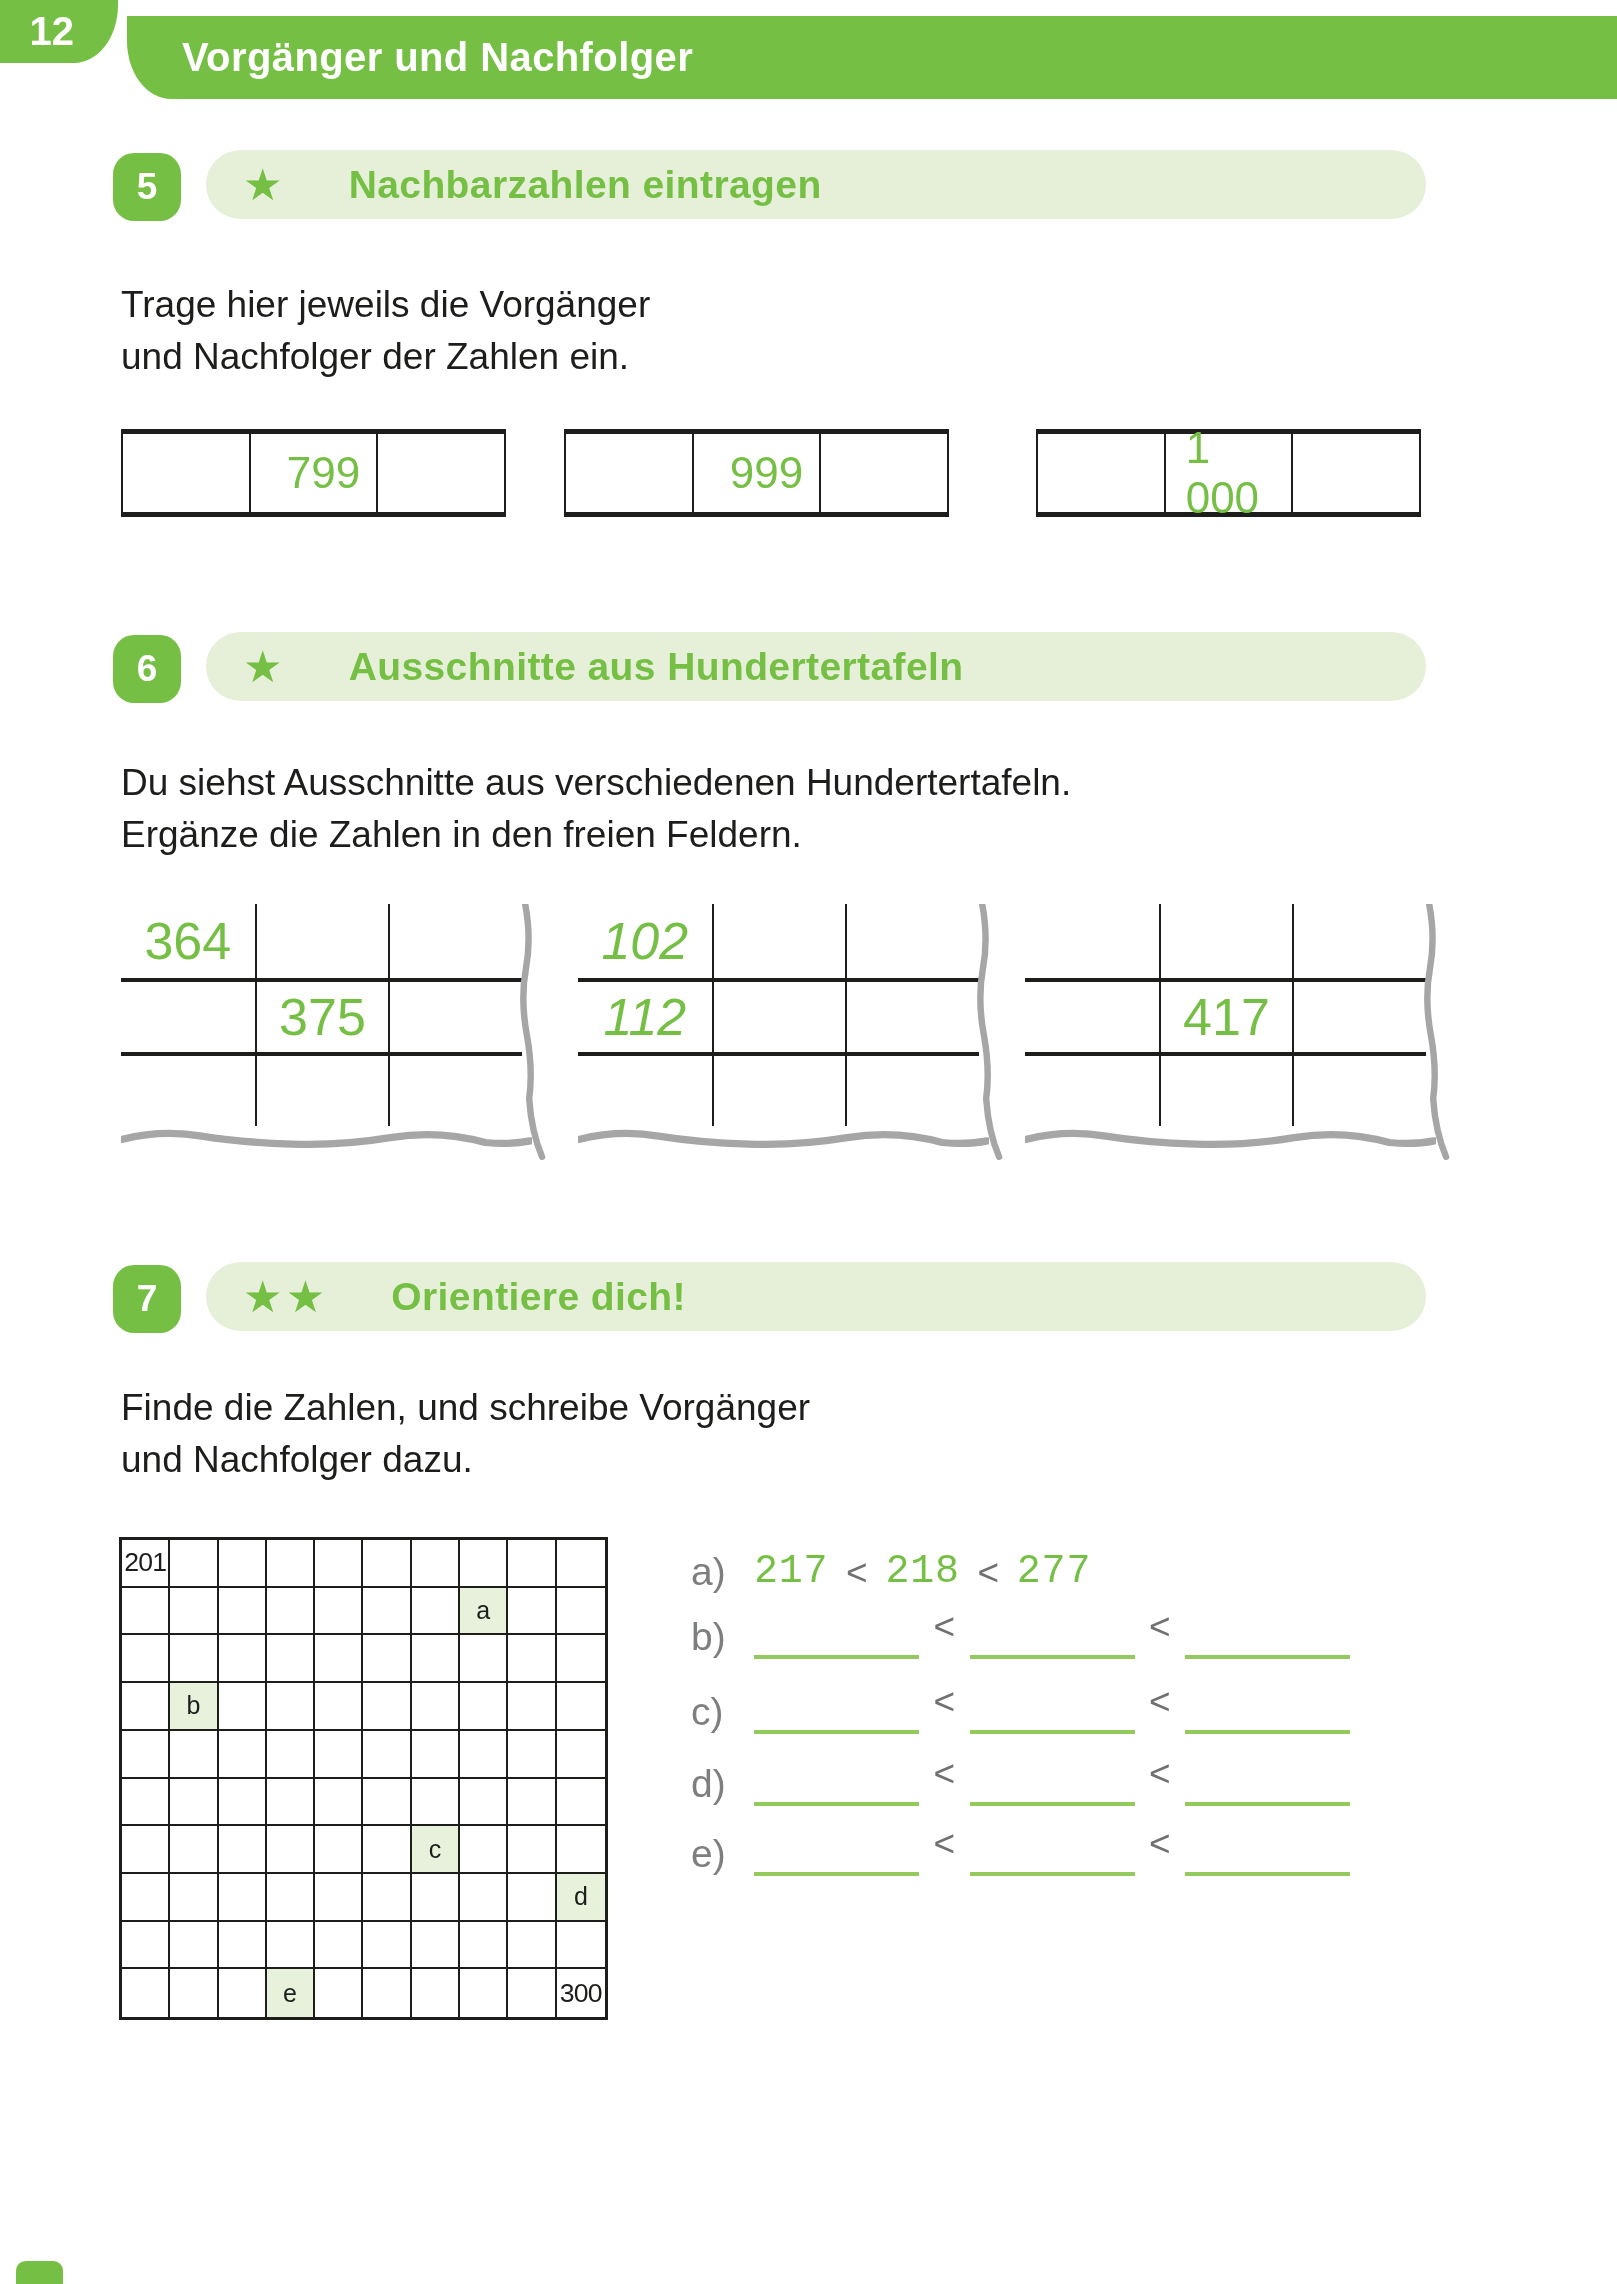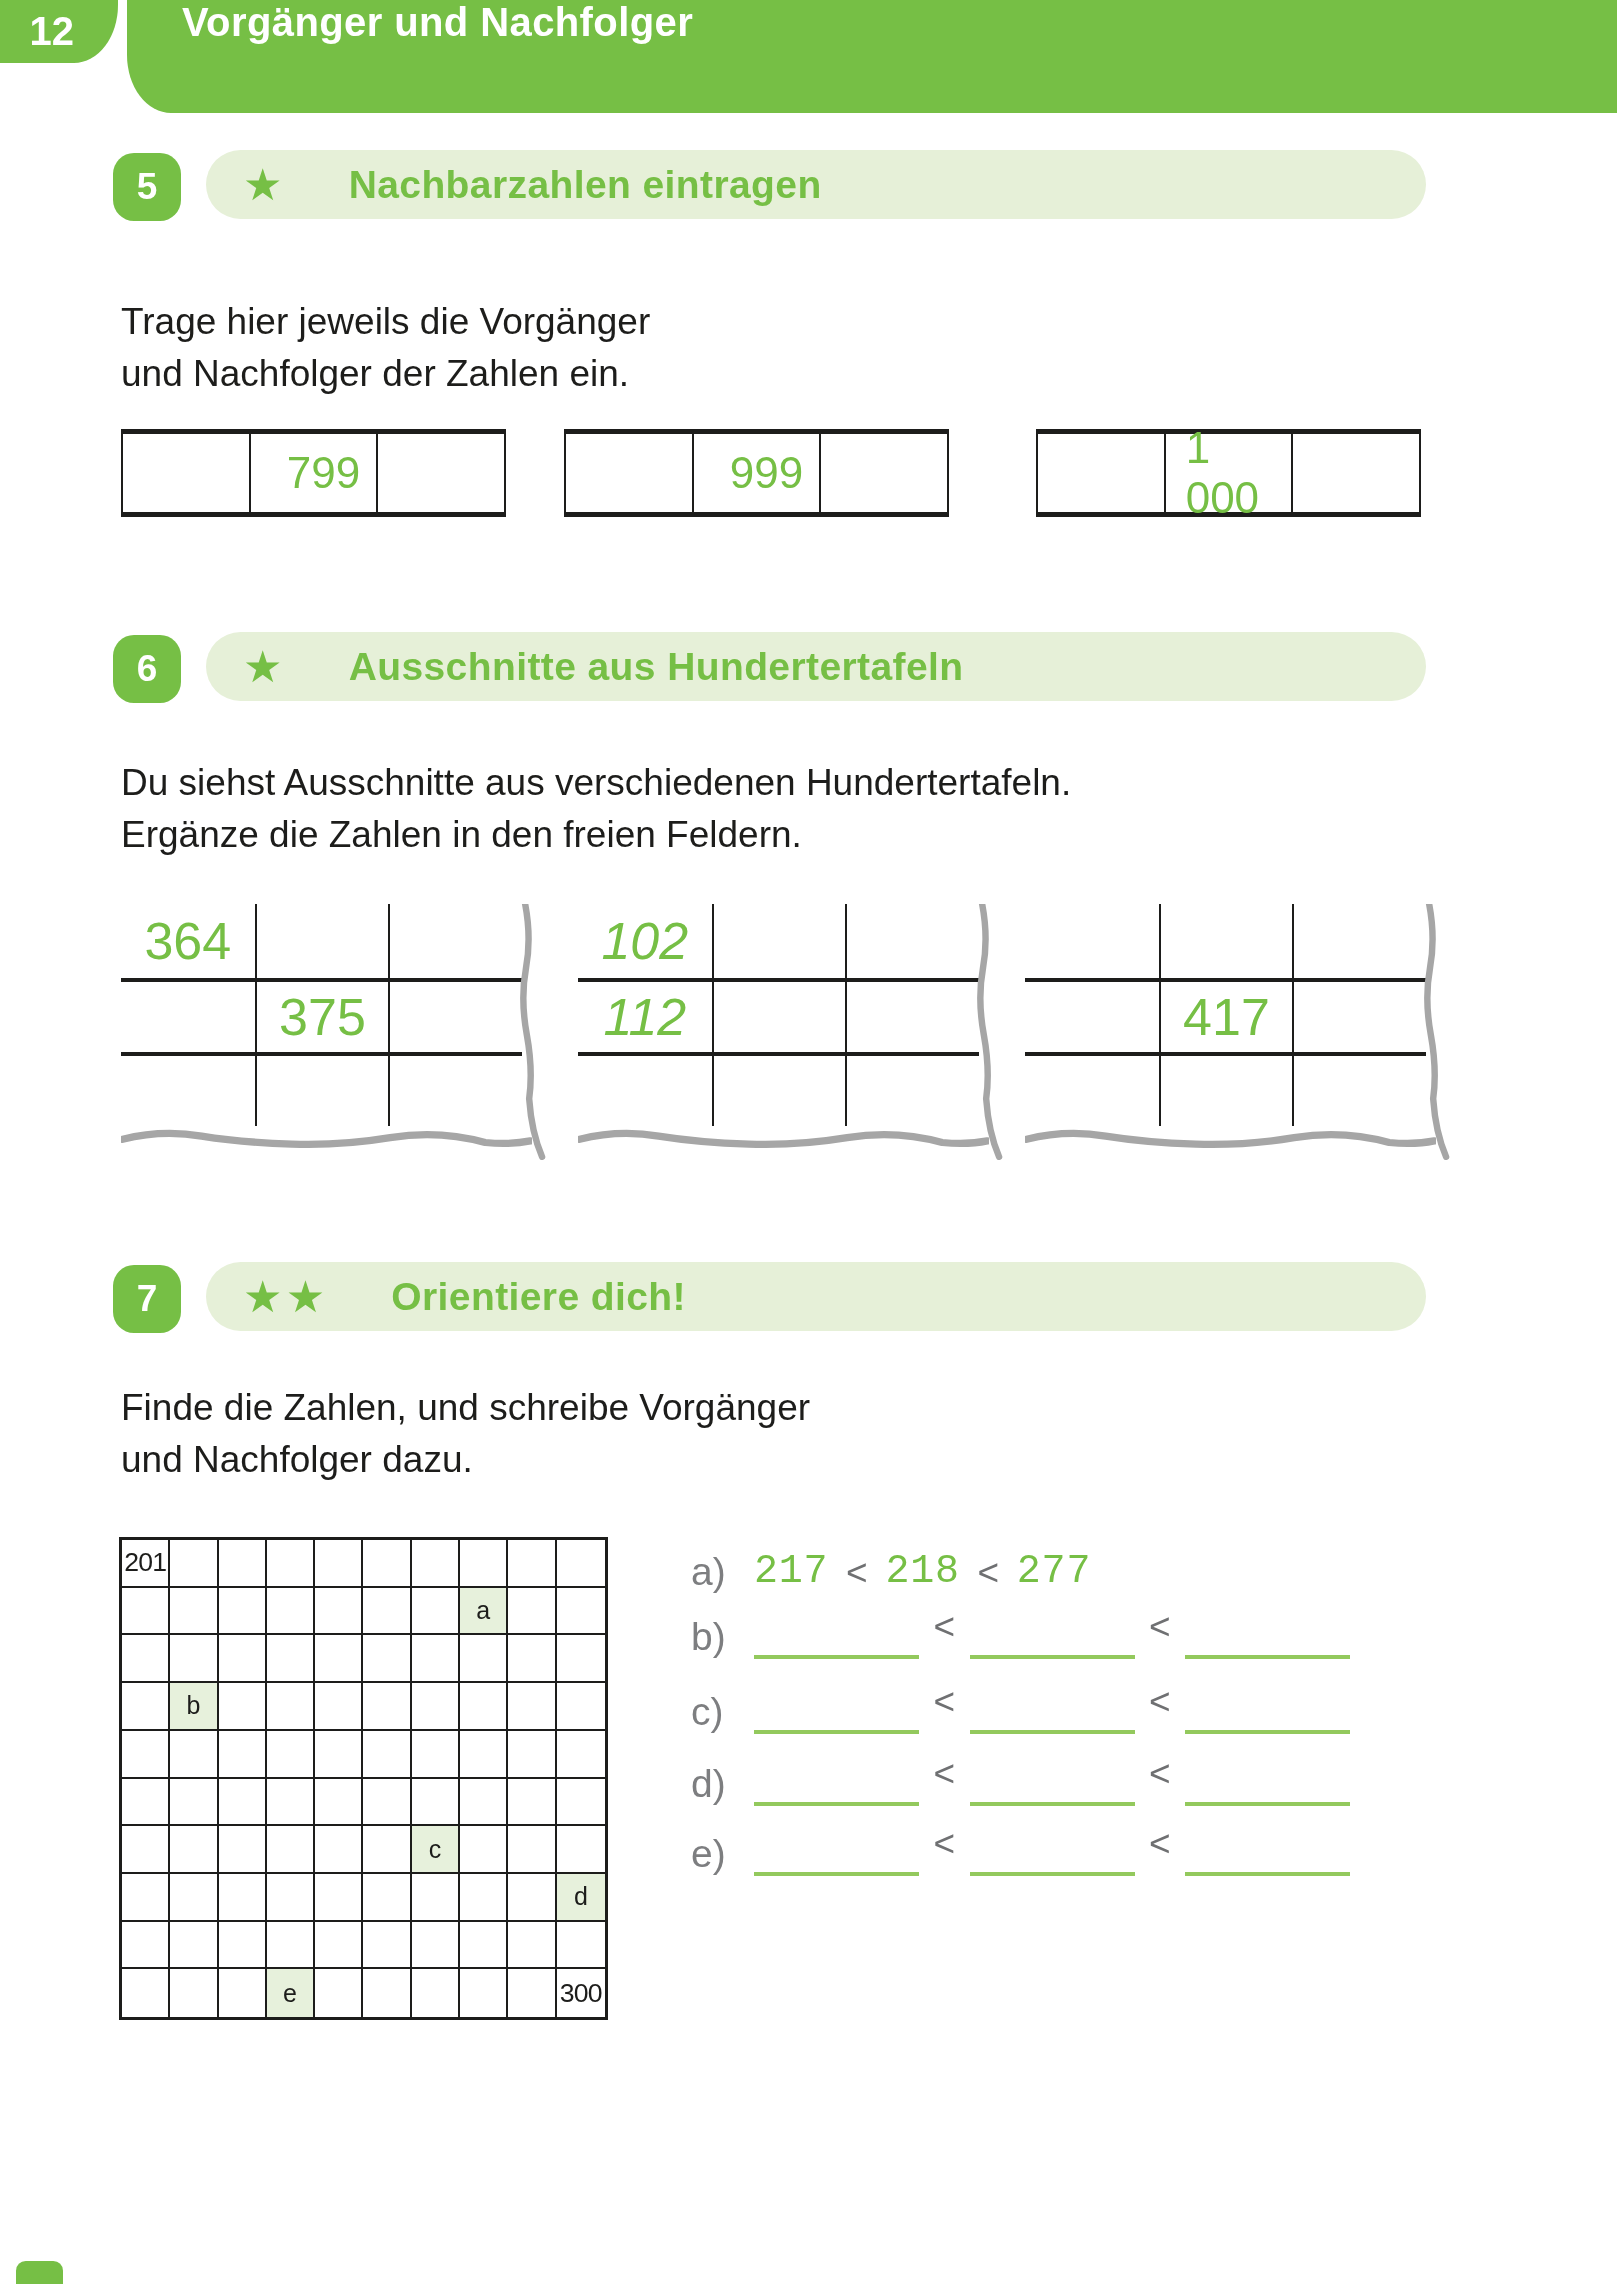--- a/index.html
+++ b/index.html
@@ -6,22 +6,22 @@
     --green:#76bf45; --pill:#e6f0d8; --hl:#e7f1dc; --line:#93c95d;
     --lbl:#7d7e80; --torn:#a6a6a6; --ink:#1d1d1b;
   }
   html,body{margin:0;padding:0;background:#fff;}
   .page{position:relative;width:1618px;height:2284px;background:#fff;overflow:hidden;
         font-family:"Liberation Sans", sans-serif;color:var(--ink);}
 
   
   .hdr-left{position:absolute;left:0;top:0;width:118px;height:63px;background:var(--green);
             border-bottom-right-radius:44px 58px;display:flex;align-items:center;justify-content:center;}
-  .hdr-right{position:absolute;left:127px;top:0;right:0;height:113px;background:var(--green);
-             border-bottom-left-radius:44px 58px;display:flex;align-items:flex-start;}
+  .hdr-right{position:absolute;left:127px;top:16px;right:0;height:83px;background:var(--green);
+             border-bottom-left-radius:44px 58px;display:flex;align-items:center;}
   .hdr-num{color:#fff;font-size:40px;font-weight:bold;margin-left:-14.5px;}
   .hdr-title{color:#fff;font-size:40px;font-weight:bold;padding-left:55px;letter-spacing:0.4px;}
 
   
   .ex-badge{position:absolute;left:113px;width:68px;height:68px;background:var(--green);
             border-radius:21px;color:#fff;font-size:37px;font-weight:bold;
             display:flex;align-items:center;justify-content:center;}
   .ex-pill{position:absolute;left:206px;width:1220px;height:69px;background:var(--pill);
            border-radius:35px;display:flex;align-items:center;}
   .ex-stars{color:var(--green);font-size:44px;margin-left:37px;letter-spacing:3.2px;line-height:1;}
@@ -81,21 +81,21 @@
     <span class="hdr-title">Vorgänger und Nachfolger</span>
   </div>
 
   <div class="ex-badge" style="top:153px">
     <span>5</span>
   </div>
   <div class="ex-pill" style="top:150px">
     <span class="ex-stars">★</span>
     <span class="ex-title">Nachbarzahlen eintragen</span>
   </div>
-  <div class="instr" style="top:296px">
+  <div class="instr" style="top:279px">
     <div>Trage hier jeweils die Vorgänger</div>
     <div>und Nachfolger der Zahlen ein.</div>
   </div>
   <div id="ex5-tables">
       <div class="nb-table" style="left: 121px;">
         <div class="nb-cell"></div>
         <div class="nb-cell">799</div>
         <div class="nb-cell"></div>
       </div>
       <div class="nb-table" style="left: 564px;">

